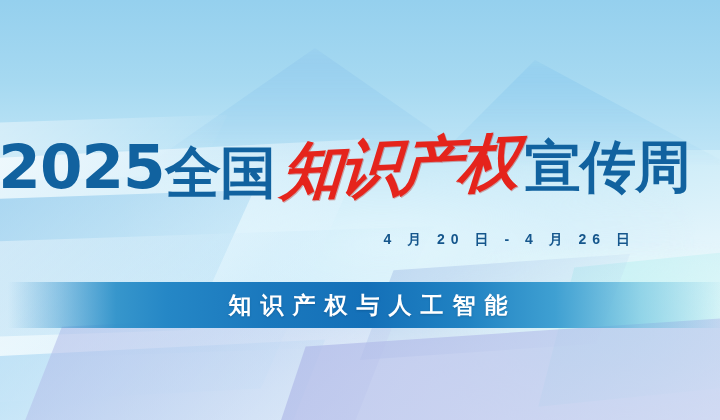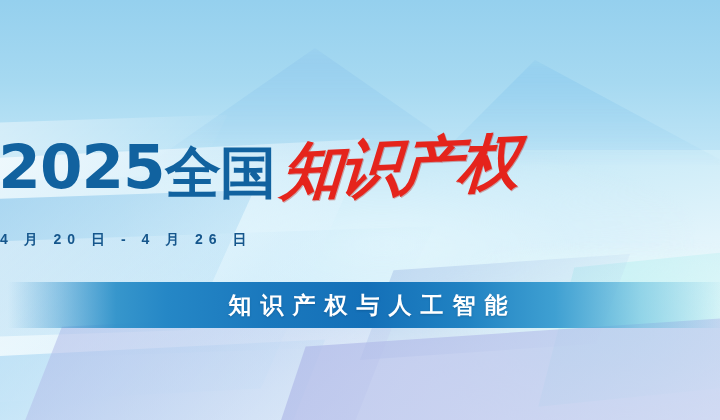--- a/index.html
+++ b/index.html
@@ -118,21 +118,21 @@
   }
   .h-cn2{
     font-size:56px;font-weight:700;color:#11629f;
     line-height:1;margin-left:6px;letter-spacing:-1px;
     font-family:"DejaVu Sans","Liberation Sans",sans-serif;
   }
 
   
   #dateline{
     position:absolute;left:0;top:231px;width:636px;
-    text-align:left;
+    text-align:right;
     font-size:14px;font-weight:700;color:#15568c;
     letter-spacing:6px;
   }
 
   
   #subbar{
     position:absolute;left:8px;top:282px;width:720px;height:46px;
     background:linear-gradient(90deg,
        rgba(74,161,210,0) 0%,
        rgba(57,150,205,.45) 7%,
@@ -171,20 +171,21 @@
   <div class="layer panel pG"></div>
   <div class="layer panel pI"></div>
   <div class="layer panel pE"></div>
   <div class="layer panel pD"></div>
   <div class="layer panel pF"></div>
 
   <div id="headline">
     <span class="h-year">2025</span>
     <span class="h-cn1">全国</span>
     <span class="h-red">知识产权</span>
+    <span class="h-cn2">宣传周</span>
   </div>
 
   <div id="dateline">4 月 20 日  -  4 月 26 日</div>
 
   <div id="subbar">
     <span id="subtitle">知识产权与人工智能</span>
   </div>
 
 </div>
 

